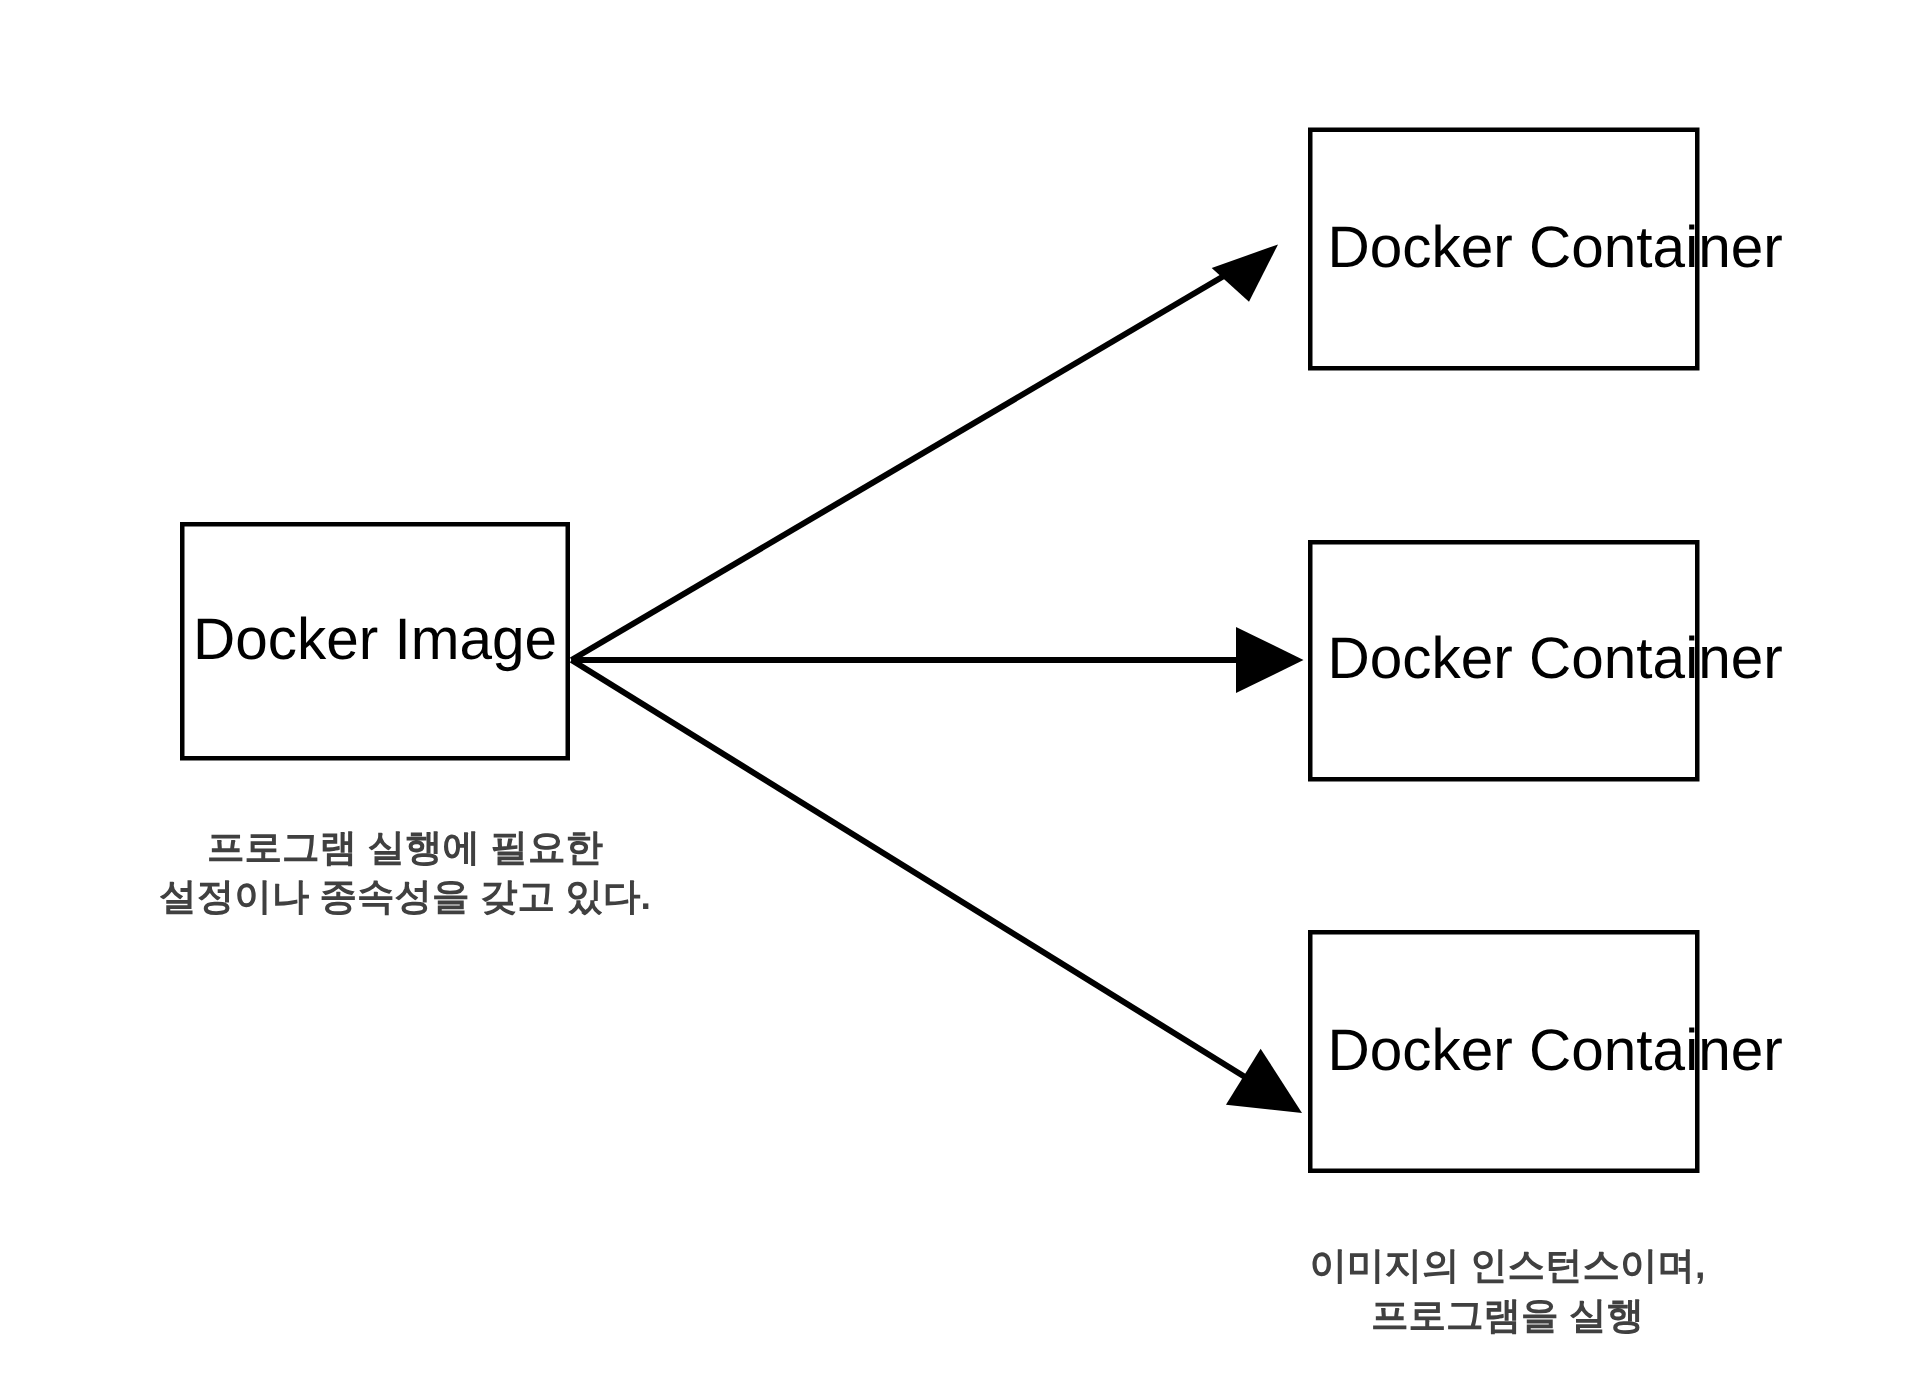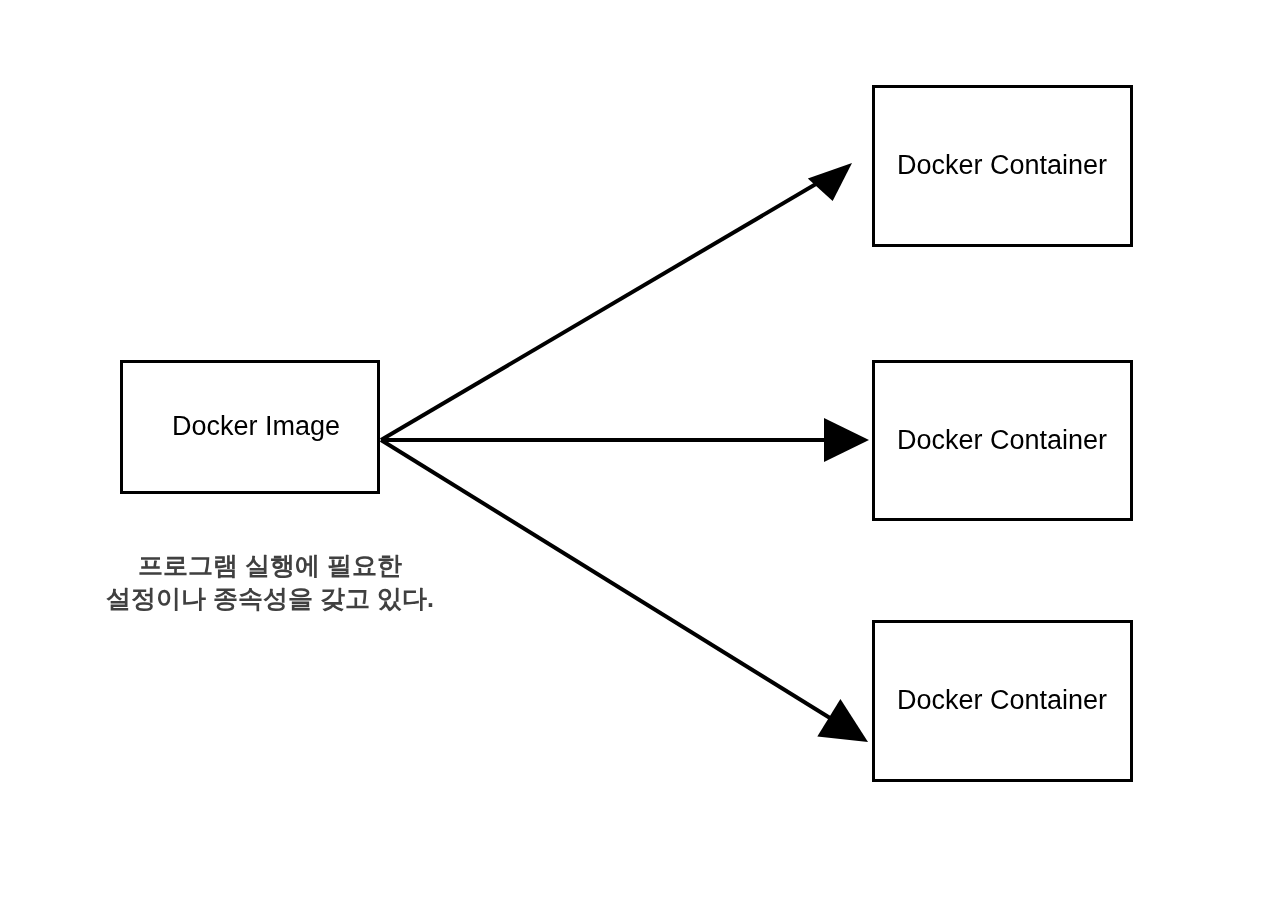--- a/index.html
+++ b/index.html
@@ -30,40 +30,39 @@
   .node-box {
     position: absolute;
     box-sizing: border-box;
     border: 3px solid #000000;
     background: #ffffff;
     display: flex;
     align-items: center;
   }
   .node-label {
     width: 100%;
-    font-size: 27px;
+    font-size: 39px;
     line-height: 1.1;
     color: #000000;
     white-space: nowrap;
     letter-spacing: 0px;
-    margin-left: 12px;
   }
   .node-label.center {
     text-align: center;
   }
   .node-label.leftish {
     text-align: left;
     padding-left: 10px;
   }
   
   #node-image {
     left: 120px;
-    top: 360px;
+    top: 348px;
     width: 260px;
-    height: 134px;
+    height: 159px;
   }
   
   #node-container-1 {
     left: 872px;
     top: 85px;
     width: 261px;
     height: 162px;
   }
   #node-container-2 {
     left: 872px;
@@ -133,14 +132,16 @@
   </div>
 
   <div class="node-box" id="node-container-2">
     <div class="node-label leftish">Docker Container</div>
   </div>
 
   <div class="node-box" id="node-container-3">
     <div class="node-label leftish">Docker Container</div>
   </div>
 
+  <div class="caption" id="caption-container">이미지의 인스턴스이며,
+프로그램을 실행</div>
 
 </div>
 
 </body></html>

